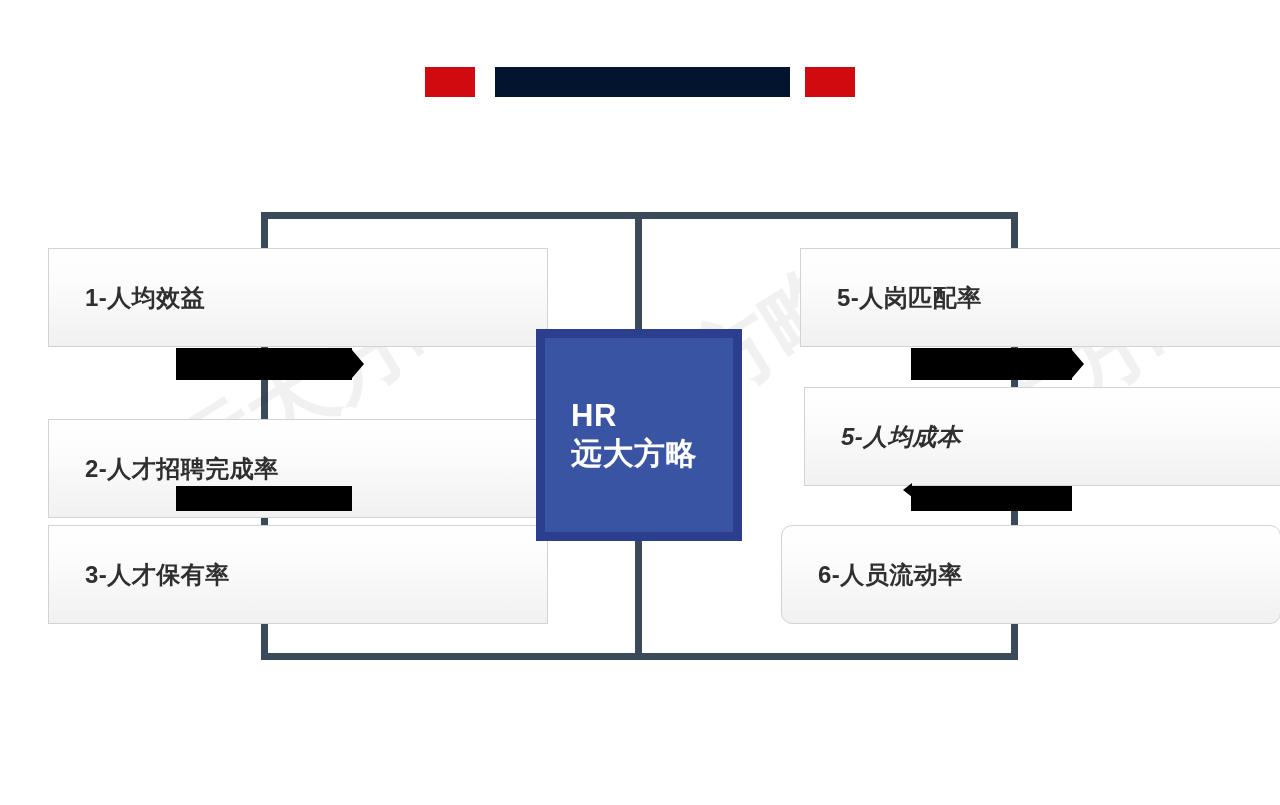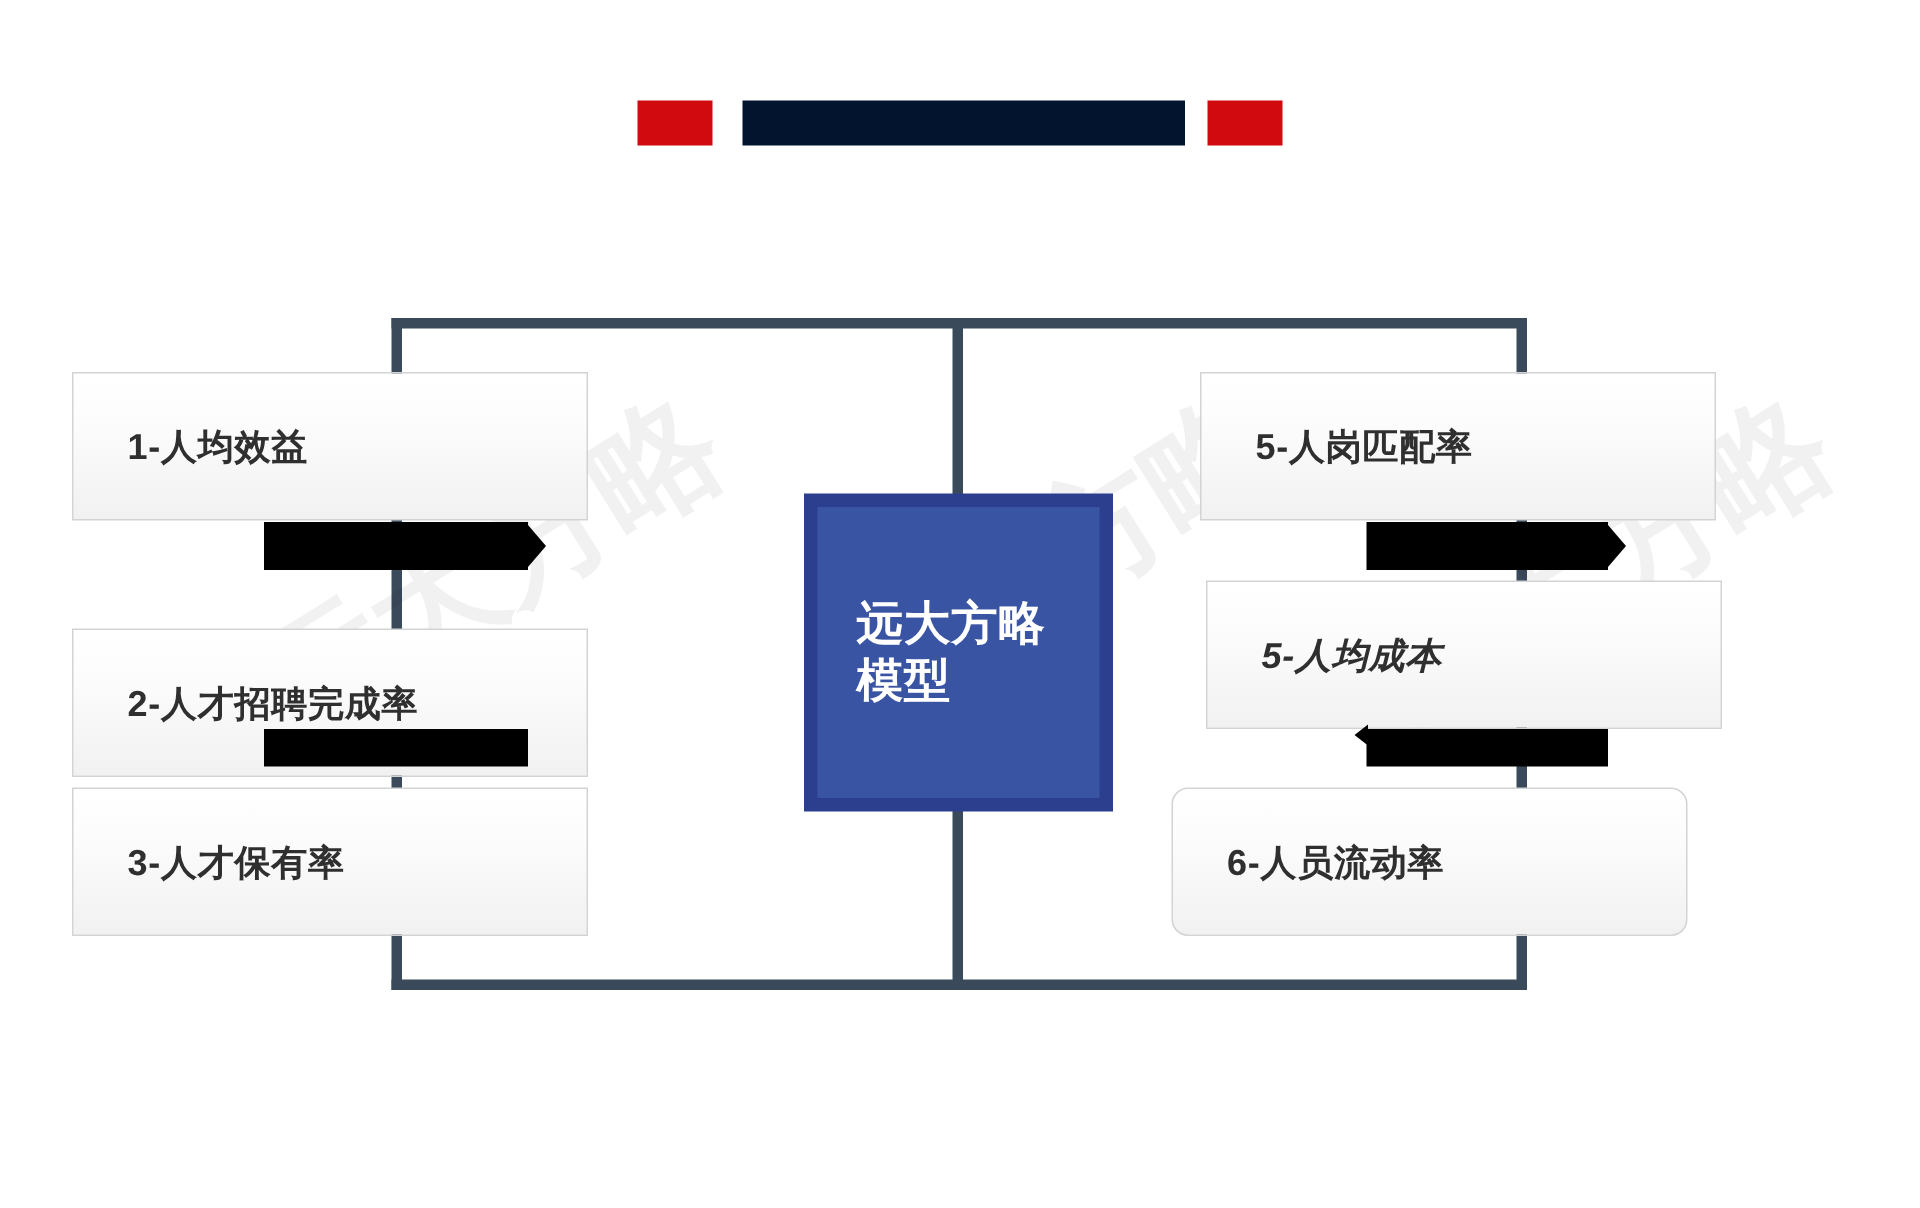--- a/index.html
+++ b/index.html
@@ -66,21 +66,21 @@
   #conn-top-h    { left: 261px; top: 212px; width: 757px; height: 7px; }
   #conn-bottom-h { left: 261px; top: 653px; width: 757px; height: 7px; }
   #conn-left-v   { left: 261px; top: 212px; width: 7px;  height: 448px; }
   #conn-right-v  { left: 1011px; top: 212px; width: 7px; height: 448px; }
   #conn-center-top    { left: 635px; top: 212px; width: 7px; height: 119px; }
   #conn-center-bottom { left: 635px; top: 540px; width: 7px; height: 120px; }
 
   
   .metric-box {
     position: absolute;
-    width: 344px;
+    width: 500px;
     height: 99px;
     border: 1px solid #d2d3d4;
     background: linear-gradient(to bottom, #ffffff 0%, #fcfcfc 35%, #f1f1f1 100%);
     box-sizing: border-box;
   }
   .metric-label {
     position: absolute;
     left: 36px;
     top: 50%;
     transform: translateY(-50%);
@@ -214,22 +214,22 @@
 </div>
 <div class="metric-box" id="box-5">
   <span class="metric-label">5-人均成本</span>
 </div>
 <div class="metric-box" id="box-6">
   <span class="metric-label">6-人员流动率</span>
 </div>
 
 <div id="center-box">
   <div id="center-box-inner">
+    <div>HR</div>
     <div>远大方略</div>
-    <div>模型</div>
   </div>
 </div>
 
 <div class="redaction" id="redact-1"></div>
 <div class="redact-arrow" id="redact-arrow-1"></div>
 <div class="redaction" id="redact-2"></div>
 <div class="redaction" id="redact-4"></div>
 <div class="redact-arrow" id="redact-arrow-4"></div>
 <div class="redaction" id="redact-5"></div>
 <div class="redact-arrow" id="redact-arrow-5"></div>

